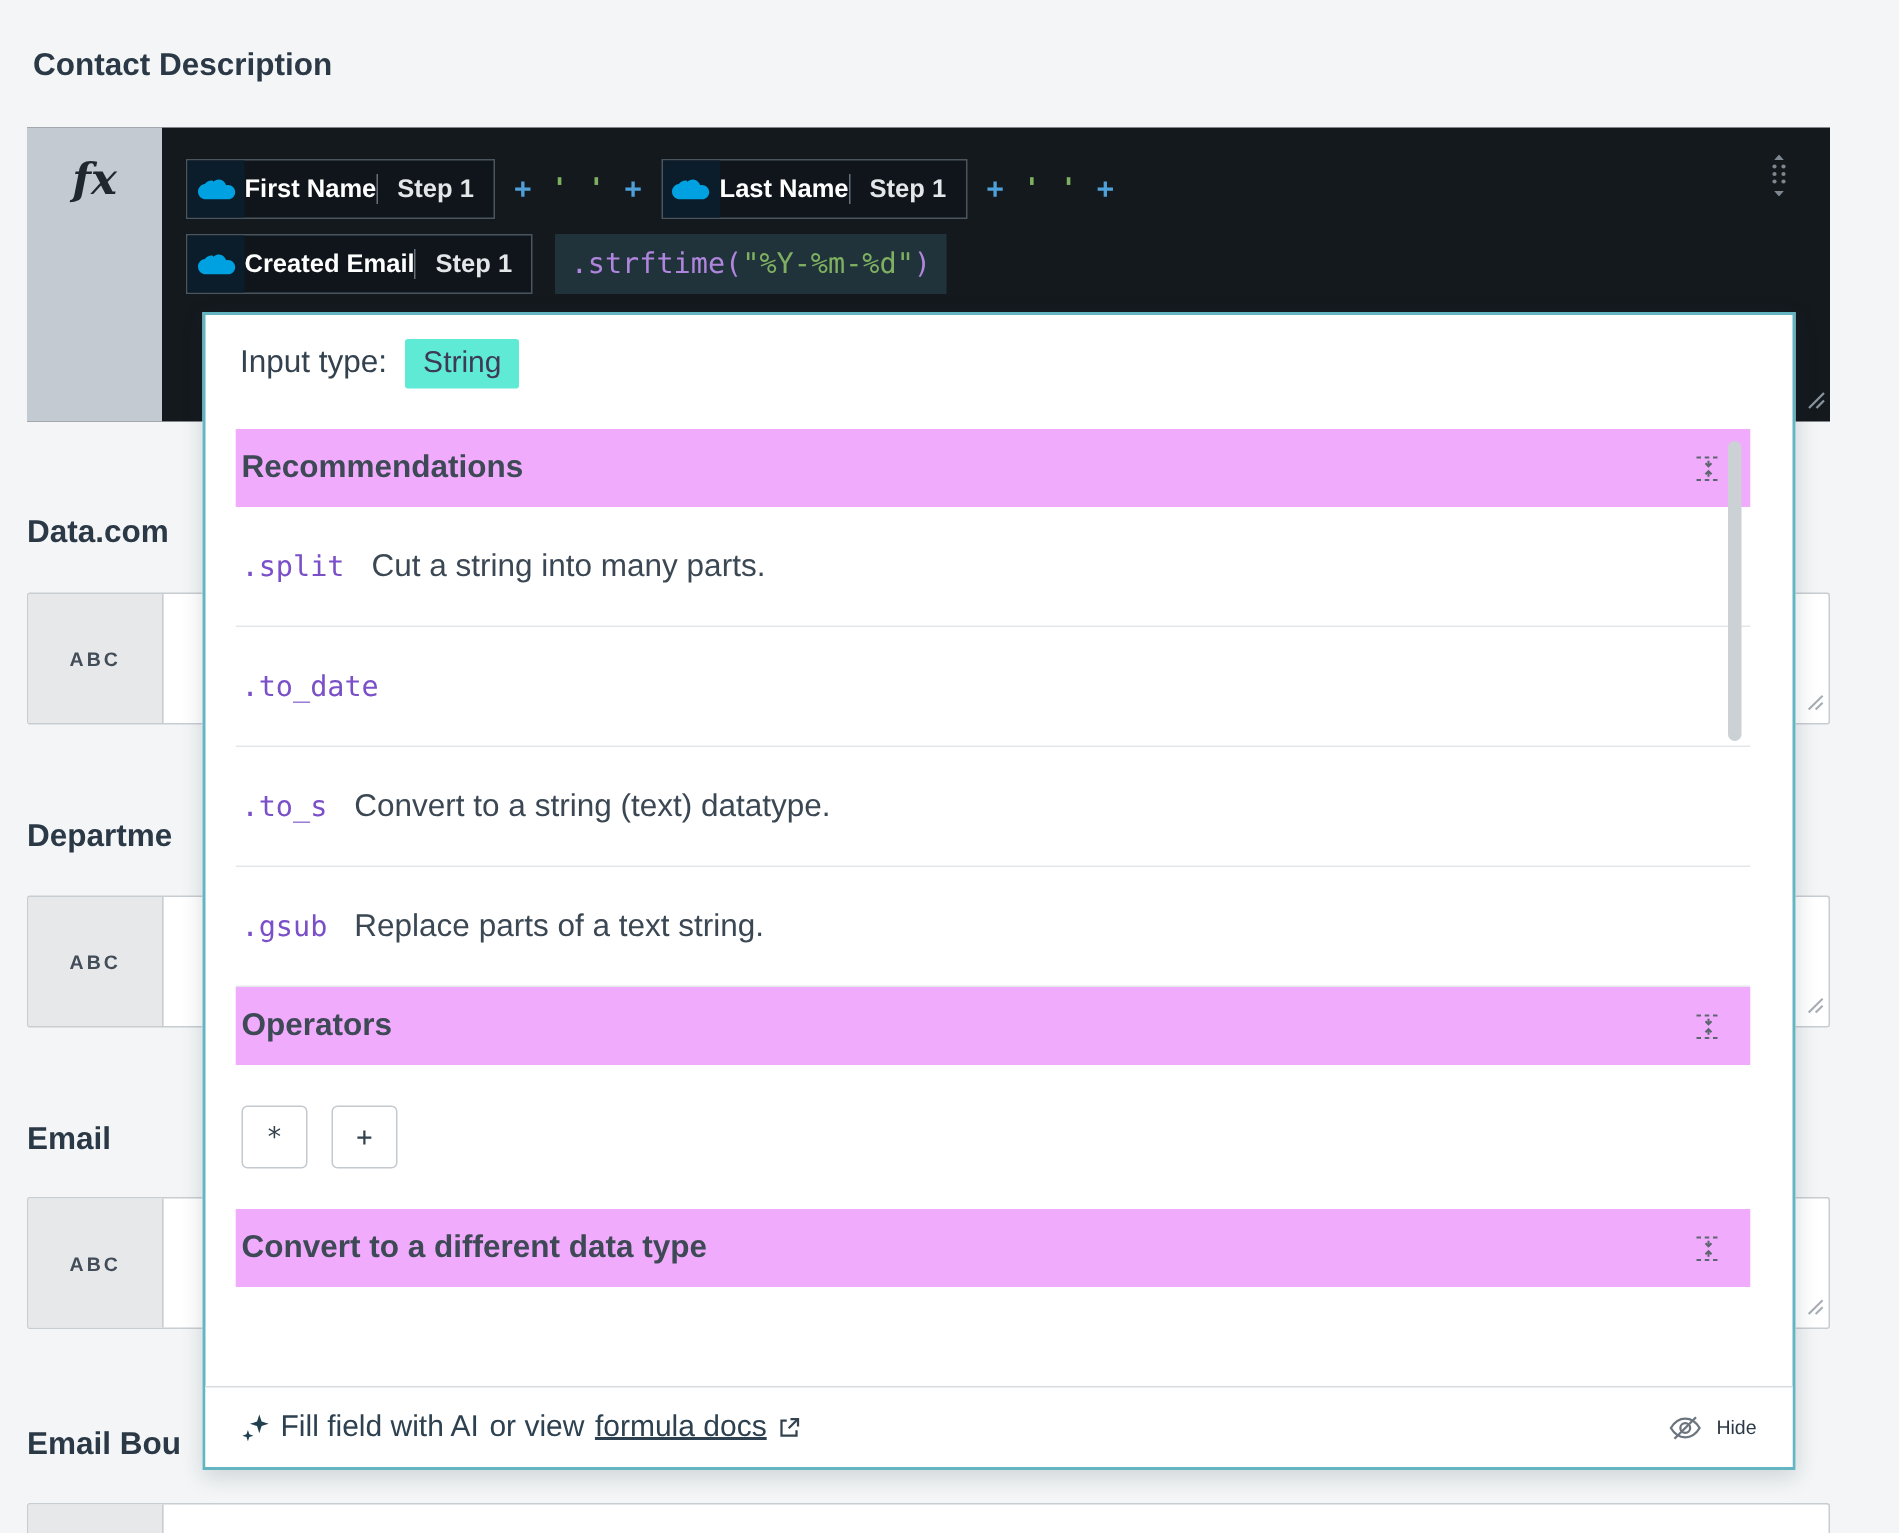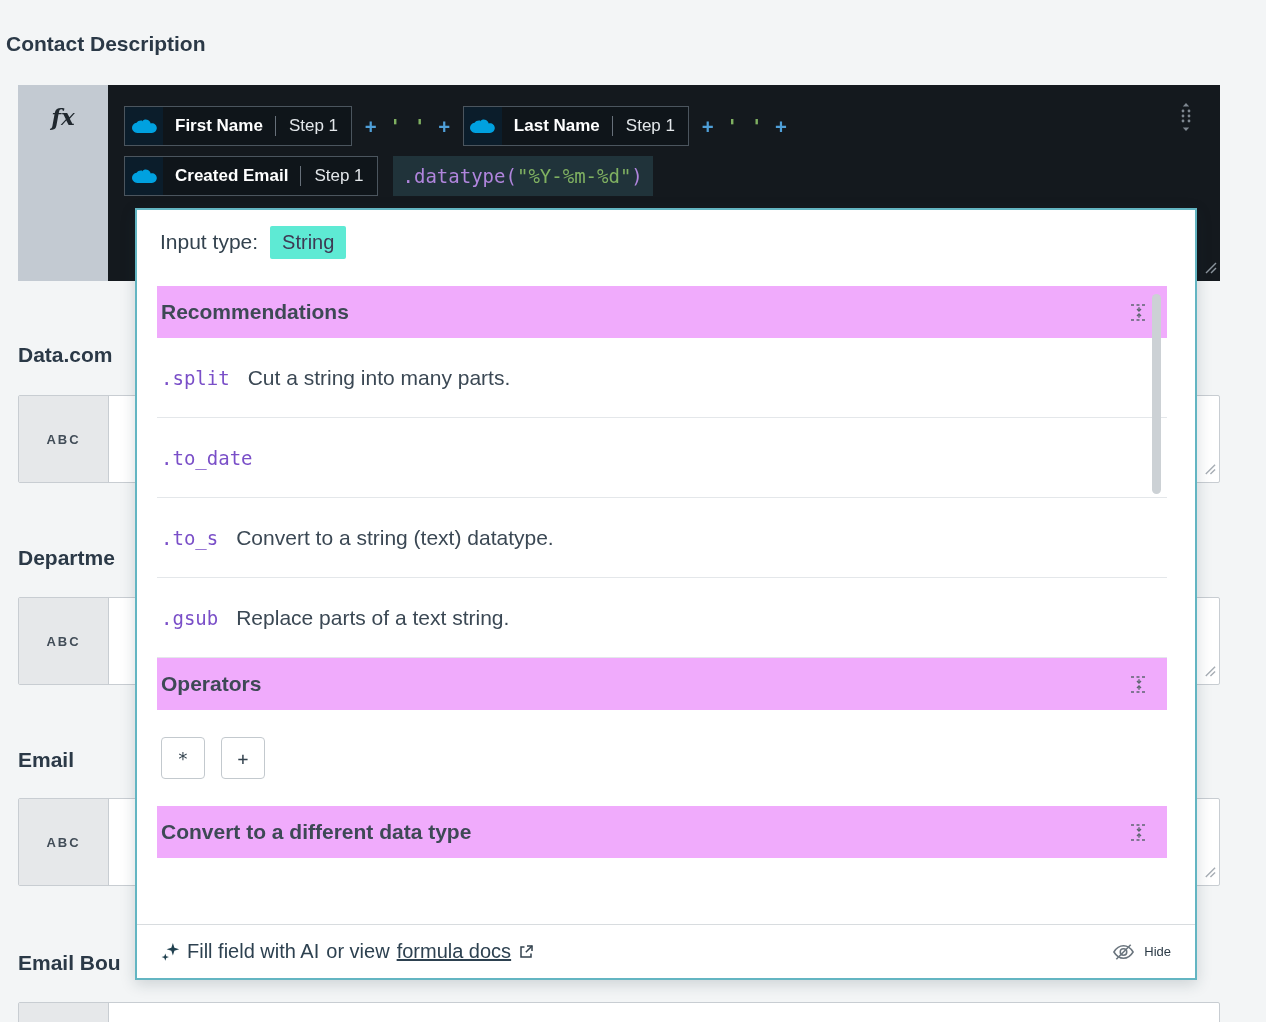--- a/index.html
+++ b/index.html
@@ -5,50 +5,50 @@
   * { box-sizing: border-box; margin: 0; padding: 0; }
   html,body { width:1266px; height:1022px; }
   body {
     position: relative;
     background: #f3f5f6;
     font-family: "Liberation Sans", sans-serif;
     color: #33424e;
     overflow: hidden;
   }
   .heading {
-    position:absolute; left:6px; top:32px;
+    position:absolute; left:22px; top:32px;
     font-size:21px; font-weight:bold; color:#2b3947;
   }
 
   
   .editor {
     position:absolute; left:18px; top:85px; width:1202px; height:196px;
     background:#14191e; display:flex; z-index:1;
   }
   .gutter {
     width:90px; background:#c3cad2; display:flex; justify-content:center;
     padding-top:20px; flex:0 0 90px;
   }
   .fx {
     font-family:"DejaVu Serif", serif; font-style:italic; font-weight:bold;
-    font-size:23px; color:#20282f; line-height:1;
+    font-size:29px; color:#20282f; line-height:1;
   }
   .editor-body { position:relative; flex:1; padding:21px 16px 0 16px; }
   .fline { display:flex; align-items:center; gap:13px; height:40px; margin-bottom:10px; }
   .pill {
     display:inline-flex; align-items:center; height:40px;
     background:#0f151a; border:1px solid #4b555e;
   }
   .pill-icon {
     width:38px; height:38px; display:flex; align-items:center; justify-content:center;
     background:#0b1d2b;
   }
-  .pill-label { color:#ffffff; font-weight:bold; font-size:17px; padding:0 12px; white-space:nowrap; }
+  .pill-label { color:#ffffff; font-weight:bold; font-size:17px; padding:0 0; white-space:nowrap; }
   .pill-sep { width:1px; height:20px; background:#67707a; }
-  .pill-step { color:#e3e7ea; font-size:17px; padding:0 13px; white-space:nowrap; }
+  .pill-step { color:#e3e7ea; font-size:17px; padding:0 13px; white-space:nowrap;font-weight:bold; }
   .op, .qt, .code-seg { font-family:"DejaVu Sans Mono", monospace; font-size:19px; font-weight:bold; }
   .op { color:#4f9fd8; }
   .qt { color:#7fb061; }
   .code-seg {
     display:inline-flex; align-items:center; height:40px;
     background:#20333a; padding:0 10px; margin-left:2px; font-weight:normal; font-size:19px;
   }
   .code-m { color:#b085dd; }
   .code-s { color:#7fb061; }
   .drag-handle { position:absolute; right:26px; top:18px; cursor:grab; }
@@ -169,21 +169,21 @@
           <span class="pill-icon">
             <svg width="29" height="17" viewBox="0 0 29 17">
                 <path d="M12 3.4c1.6-1.8 4-2.3 6-1.3 1.4.7 2.4 2 2.7 3.4.4-.1.8-.2 1.3-.2 2.6 0 4.8 2.1 4.8 4.8 0 2.6-2.2 4.8-4.8 4.8H7.3C4.4 14.9 2 12.6 2 9.8c0-2.6 2-4.8 4.6-5.1C7.6 3.3 9.2 2.4 11 2.4c.35 0 .7.03 1 .1z" fill="#00a1e0"></path>
               </svg>
           </span>
           <span class="pill-label">Created Email</span>
           <span class="pill-sep"></span>
           <span class="pill-step">Step 1</span>
         </span>
         <span class="code-seg">
-            <span class="code-m">.datatype(</span>
+            <span class="code-m">.strftime(</span>
             <span class="code-s">"%Y-%m-%d"</span>
             <span class="code-m">)</span>
           </span>
       </div>
       <div class="drag-handle">
         <svg width="16" height="28" viewBox="0 0 16 28" fill="#7e8790">
           <path d="M8 0l3.2 3.6H4.8z"></path>
           <circle cx="5" cy="8" r="1.4"></circle>
             <circle cx="11" cy="8" r="1.4"></circle>
           <circle cx="5" cy="13" r="1.4"></circle>

